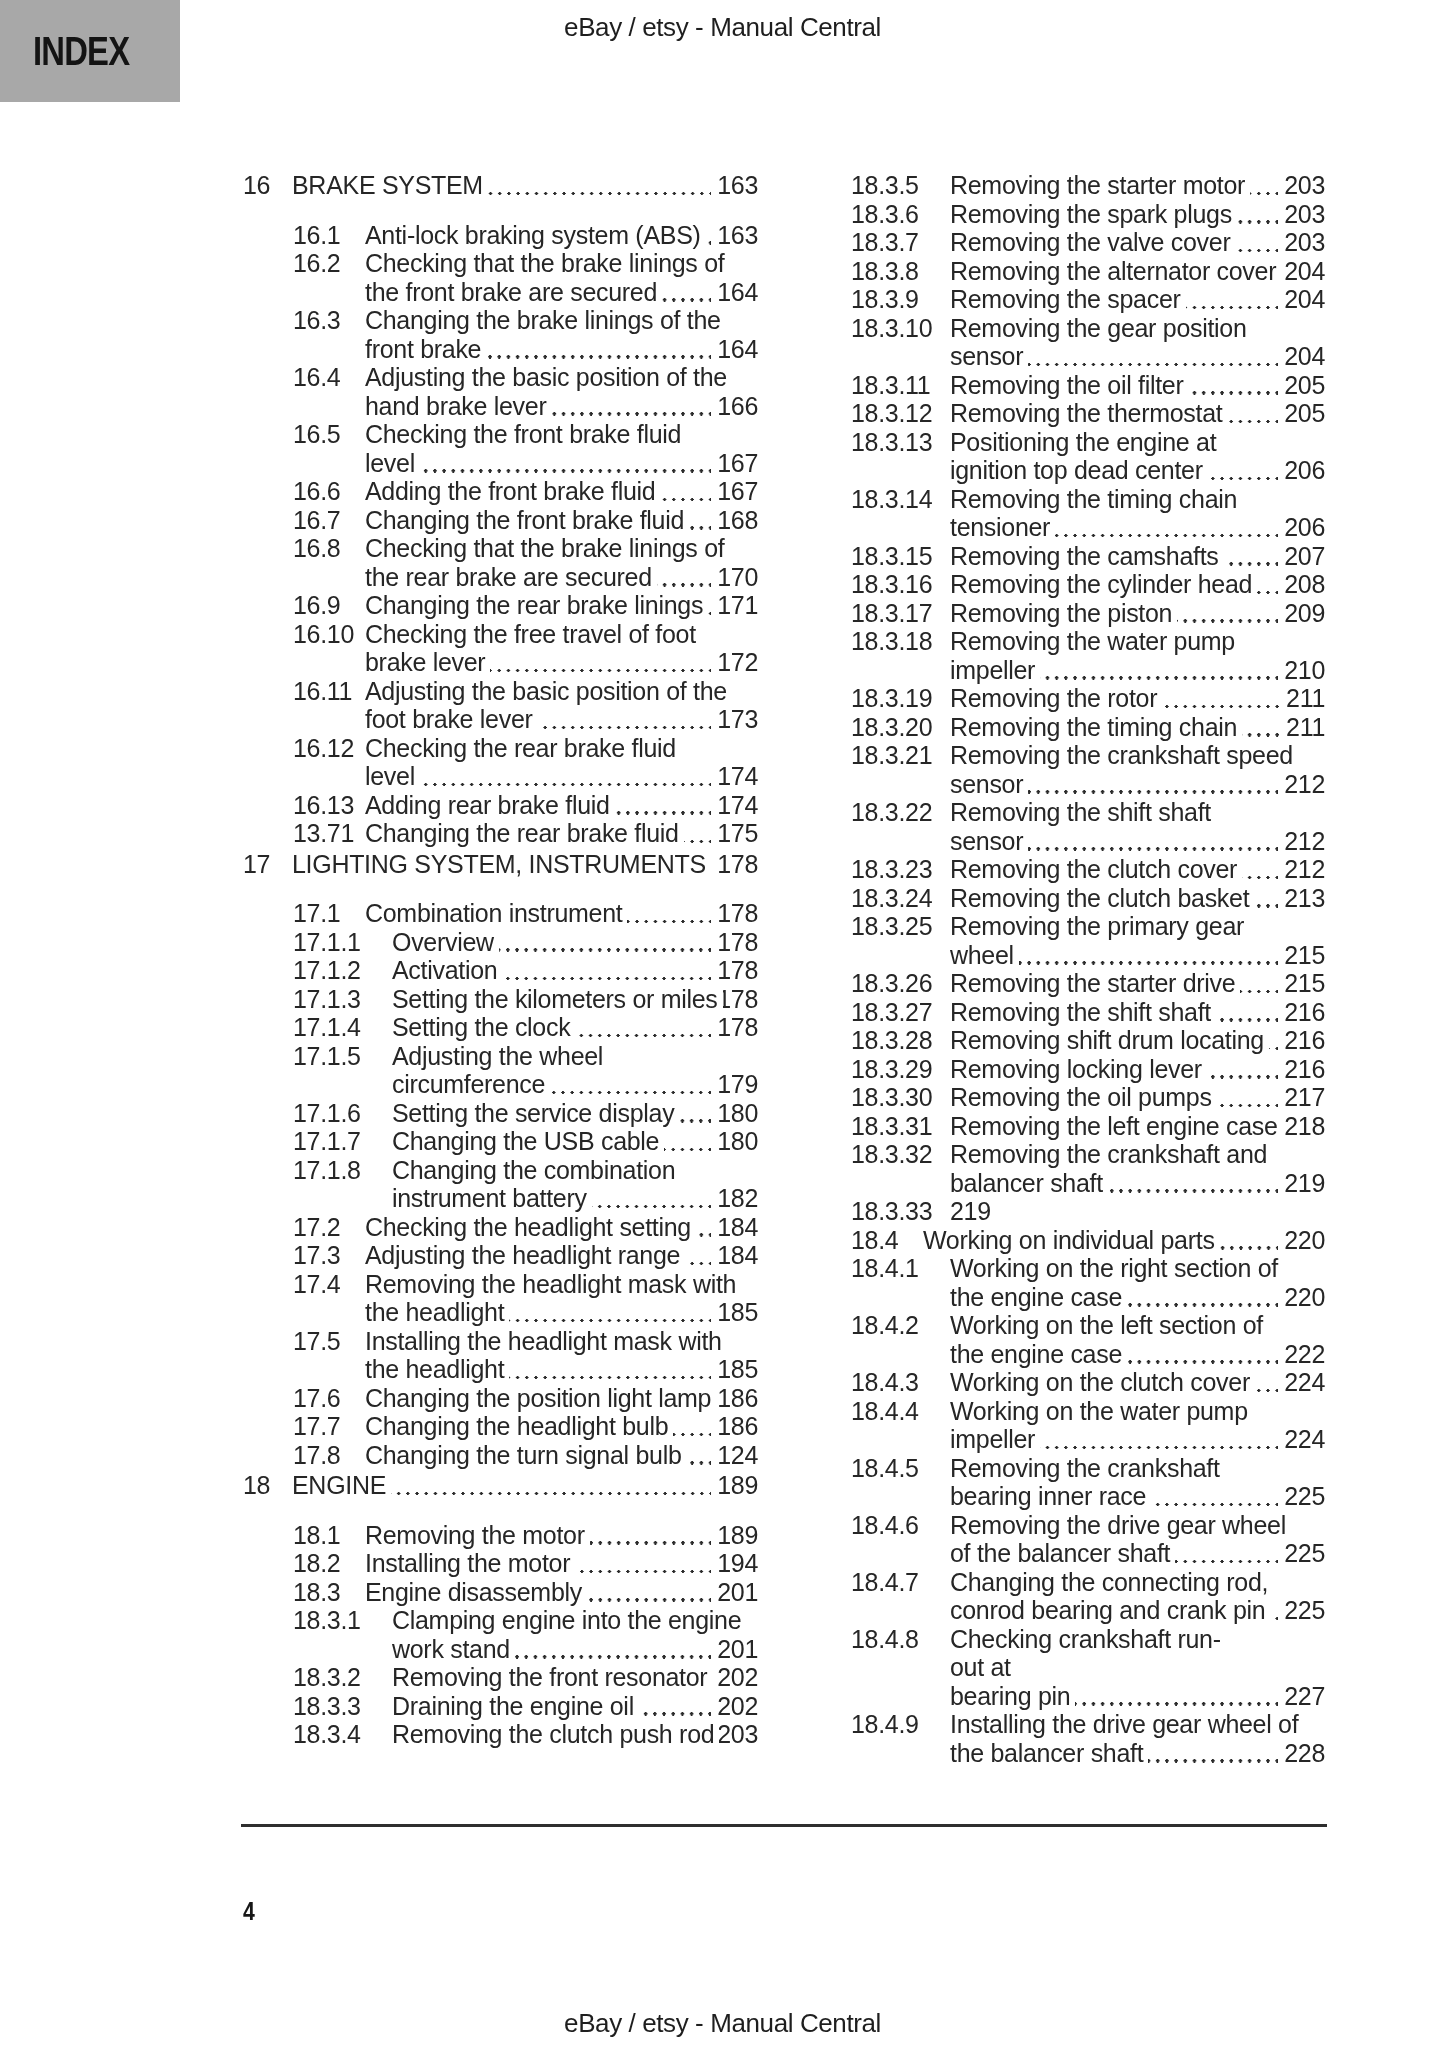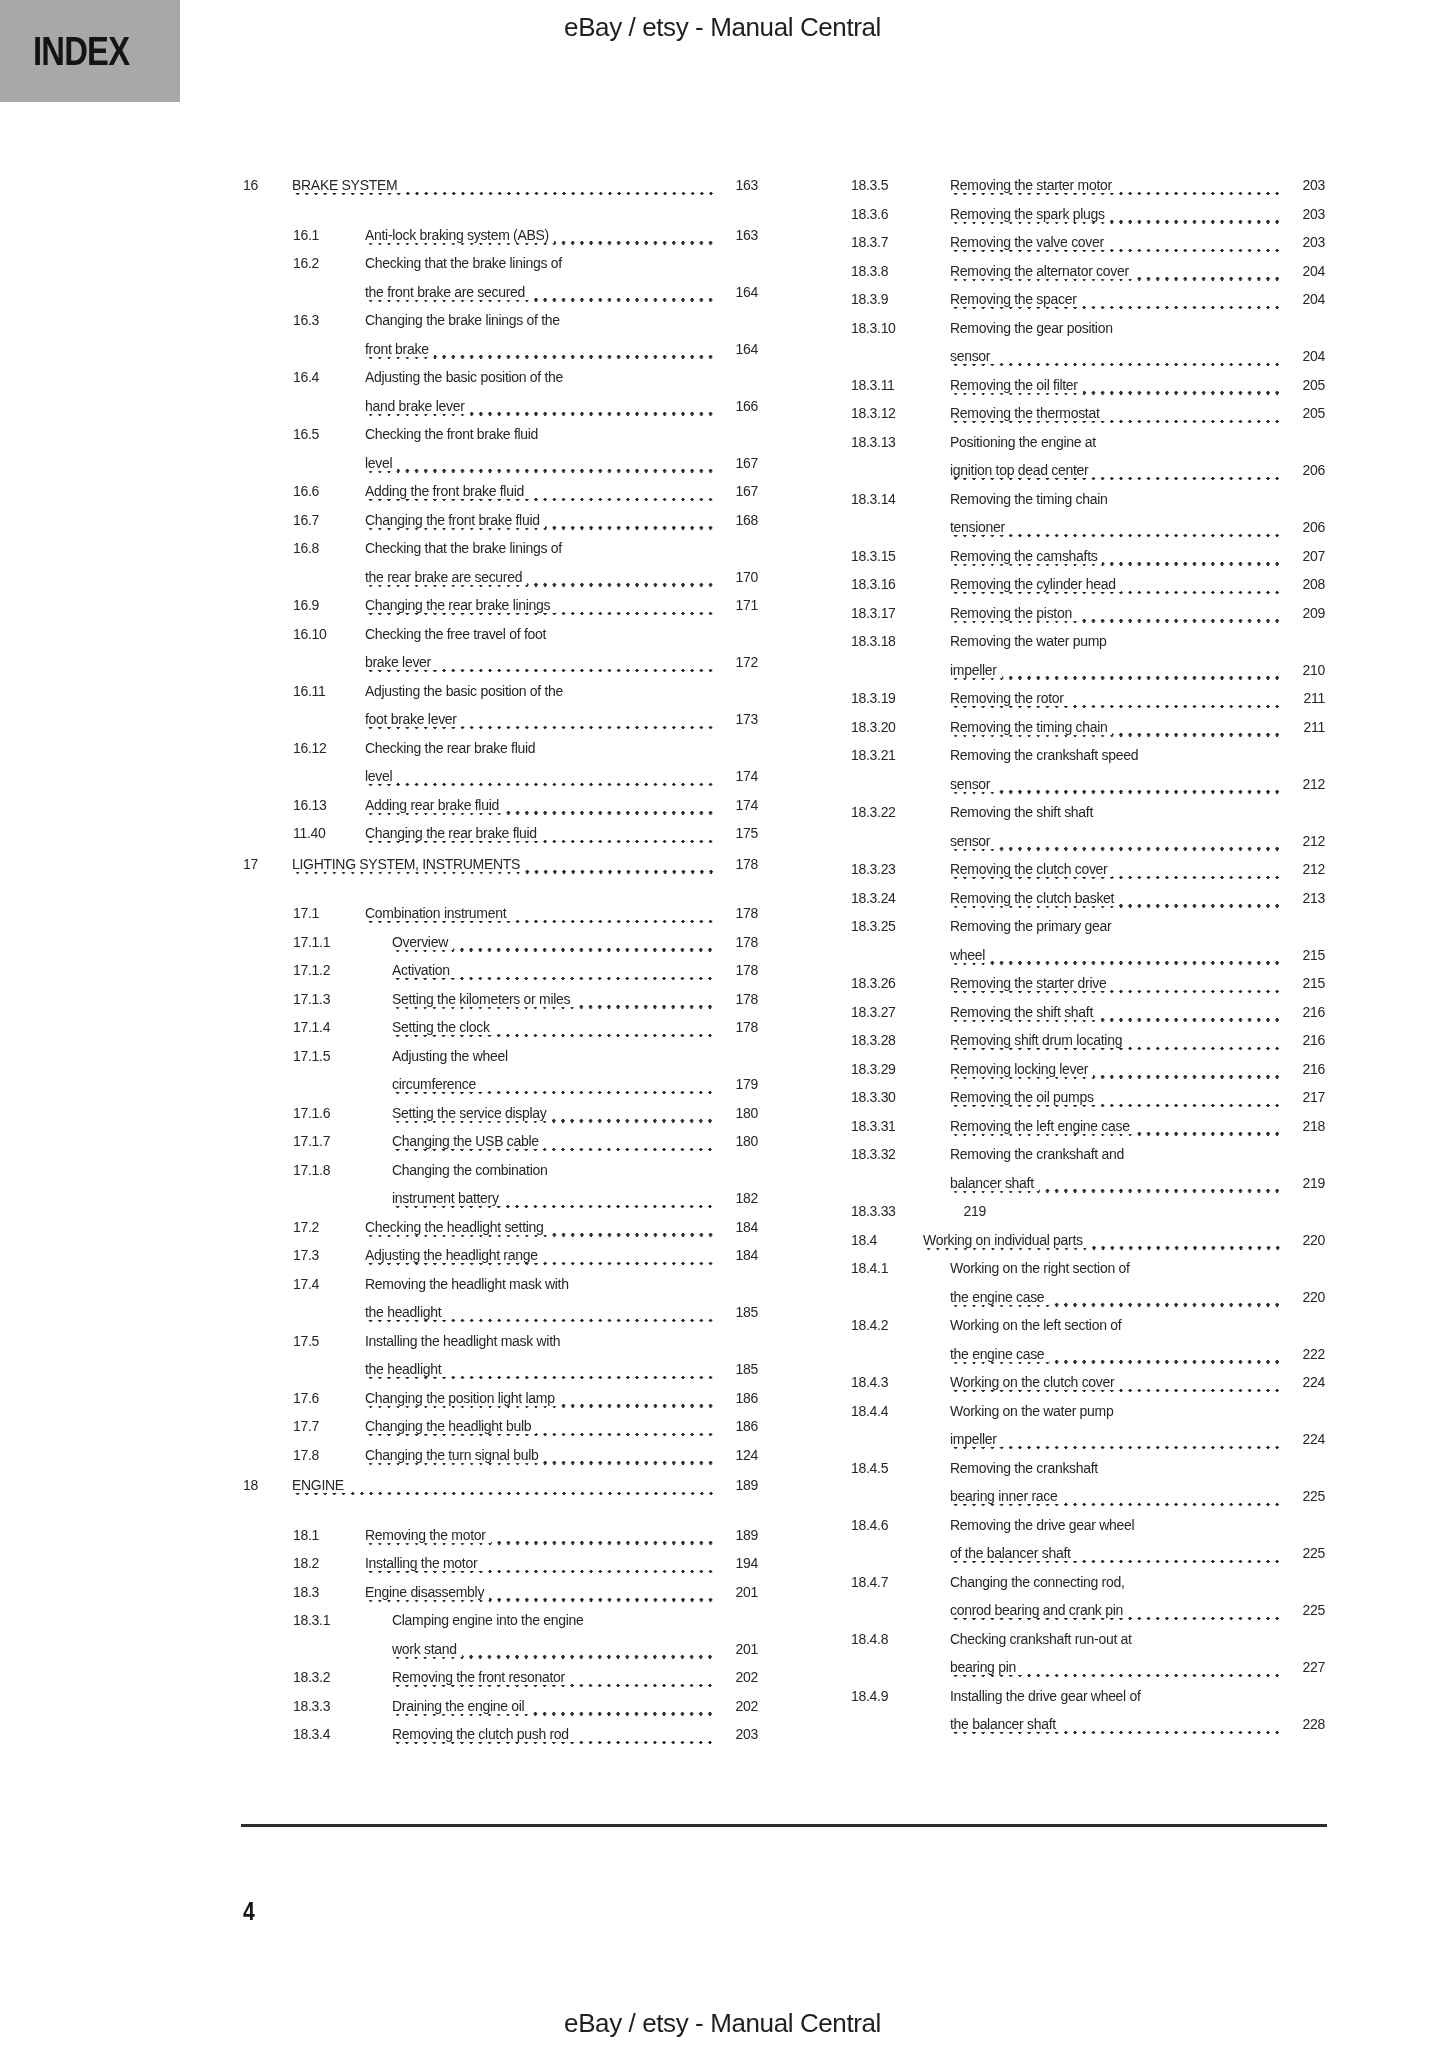--- a/index.html
+++ b/index.html
@@ -22,21 +22,21 @@
     position:absolute; left:0; width:100%; text-align:center;
     font-size:26px; letter-spacing:-0.4px; color:#1e1e1e; white-space:nowrap;
   }
   .running-title.top { top:12px; }
   .running-title.bottom { top:2008px; }
 
   
   .toc {
     position:absolute; left:243px; top:171px; width:1082px;
     display:flex; gap:43px; align-items:flex-start;
-    font-size:14px; line-height:28.5px; letter-spacing:-0.3px; color:#262626;
+    font-size:25px; line-height:28.5px; letter-spacing:-0.3px; color:#262626;
   }
   .col { display:block; }
   .col.left  { width:515px; flex:none; }
   .col.right { width:524px; flex:none; }
 
   .entry { display:flex; align-items:flex-start; }
   .entry.lvl1 { margin-top:2px; margin-bottom:21px; }
   .col > .entry.lvl1:first-child { margin-top:0; }
 
   .num { flex:none; }
@@ -149,21 +149,21 @@
           <span class="tblock"><span class="ttext">Checking&nbsp;the&nbsp;rear&nbsp;brake&nbsp;fluid
 level</span></span>
           <span class="pg">174</span>
         </div>
         <div class="entry lvl2">
           <span class="num">16.13</span>
           <span class="tblock"><span class="ttext">Adding&nbsp;rear&nbsp;brake&nbsp;fluid</span></span>
           <span class="pg">174</span>
         </div>
         <div class="entry lvl2">
-          <span class="num">11.40</span>
+          <span class="num">13.71</span>
           <span class="tblock"><span class="ttext">Changing&nbsp;the&nbsp;rear&nbsp;brake&nbsp;fluid</span></span>
           <span class="pg">175</span>
         </div>
         <div class="entry lvl1">
           <span class="num">17</span>
           <span class="tblock"><span class="ttext">LIGHTING&nbsp;SYSTEM,&nbsp;INSTRUMENTS</span></span>
           <span class="pg">178</span>
         </div>
         <div class="entry lvl2">
           <span class="num">17.1</span>

